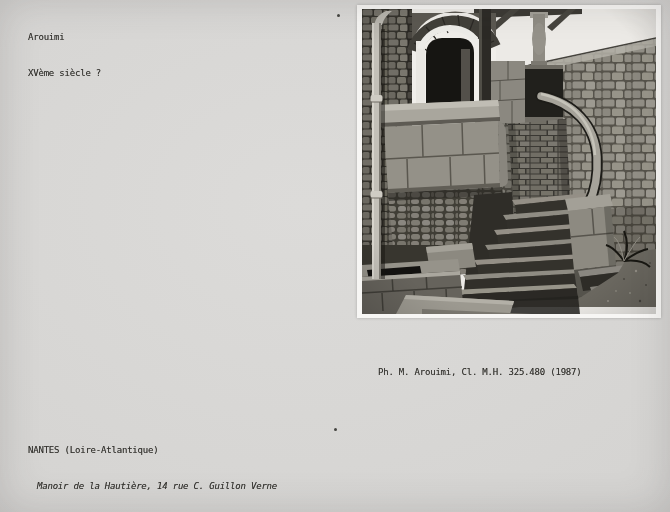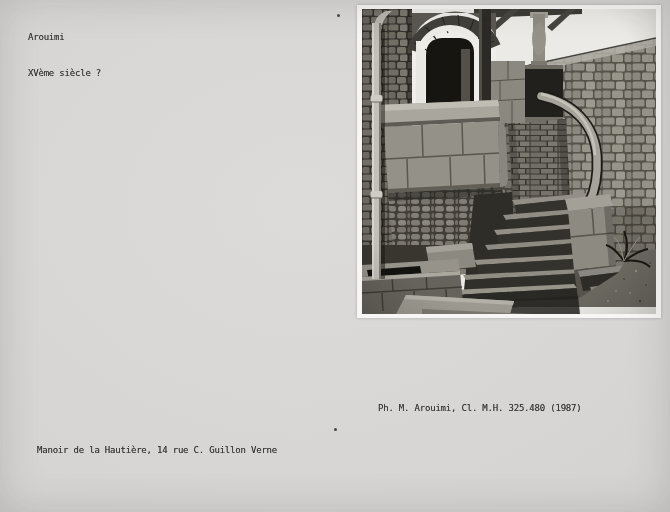--- a/index.html
+++ b/index.html
@@ -8,23 +8,23 @@
     background:radial-gradient(130% 130% at 45% 40%, #dcdbd9 0%, #d5d4d2 55%, #c8c7c5 100%);
     font-family:"DejaVu Sans Mono","Liberation Mono",monospace;
   }
   .typed{
     position:absolute;
     font-size:9px;line-height:12px;letter-spacing:-0.2px;
     color:#34332f;white-space:pre;
     text-shadow:0 0 0.5px rgba(52,51,47,0.55);
   }
   .top-annot{left:28px;top:7px;}
-  .credit{left:378px;top:366px;margin-top:36px;}
+  .credit{left:378px;top:366px;}
   .caption{left:28px;top:420px;}
-  .caption .indent{padding-left:9px;}
+  .caption .indent{padding-left:9px;font-style:italic;}
   .photo-print{
     position:absolute;left:357px;top:5px;width:304px;height:313px;
     margin:0;box-sizing:border-box;padding:4px 5px;
     background:#f7f6f4;
     box-shadow:0 0 3px rgba(0,0,0,0.22);
   }
   .speck{position:absolute;background:#2c2b27;border-radius:50%;opacity:.85;}
   #speck-top{left:337px;top:14px;width:3px;height:3px;}
   #speck-caption{left:334px;top:428px;width:3px;height:3px;}
   .page-vignette{
@@ -236,19 +236,20 @@
       <path d="M8.5,93 L20.5,93 M8.5,189 L20.5,189" stroke="#6e6b63" stroke-width="1"></path>
     </g>
 
     <rect width="294" height="305" fill="url(#vig)"></rect>
   </svg>
 </figure>
 
 <div class="typed credit">Ph. M. Arouimi, Cl. M.H. 325.480 (1987)</div>
 
 <div class="typed caption">
+  <div>NANTES (Loire-Atlantique)</div>
   <div class="indent">Manoir de la Hautière, 14 rue C. Guillon Verne</div>
   
   
   
 </div>
 
 <div class="page-vignette"></div>
 
 </body></html>

